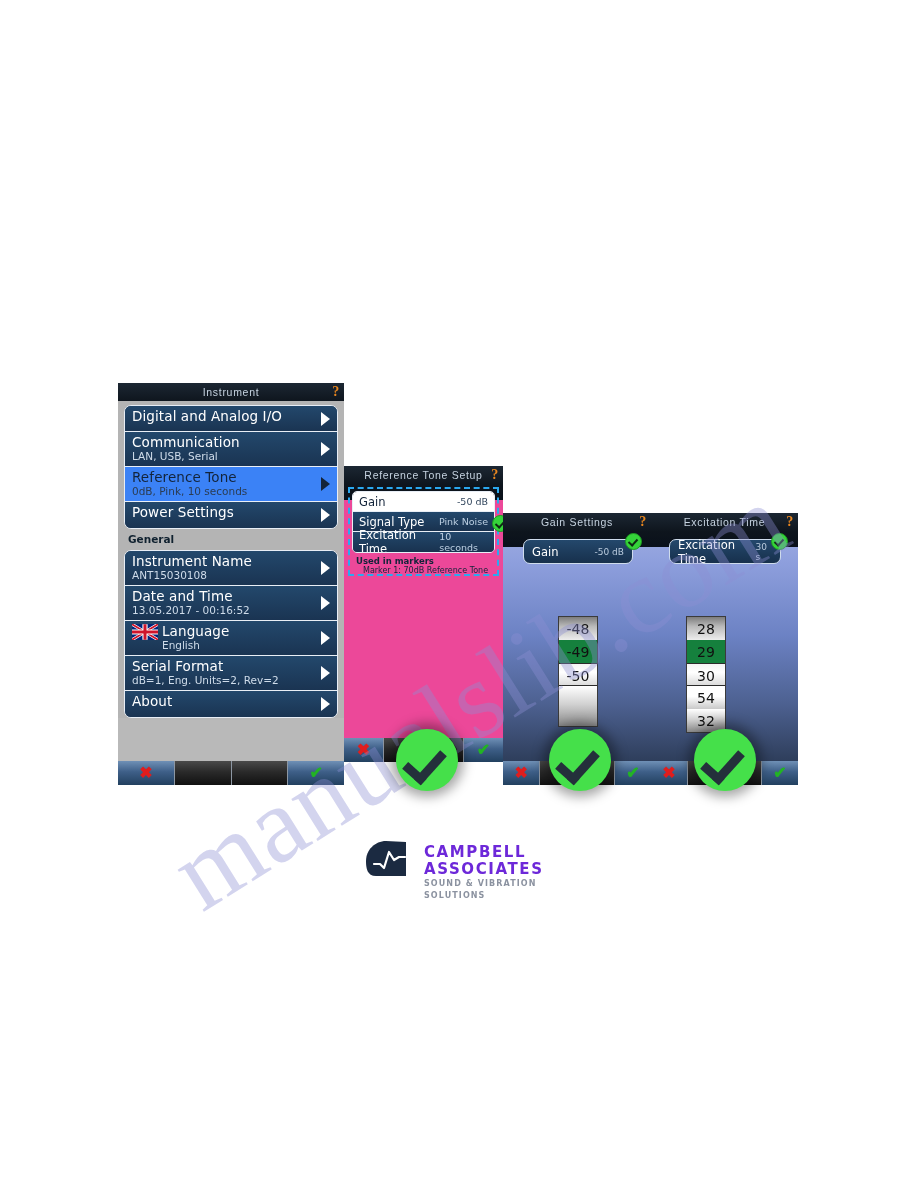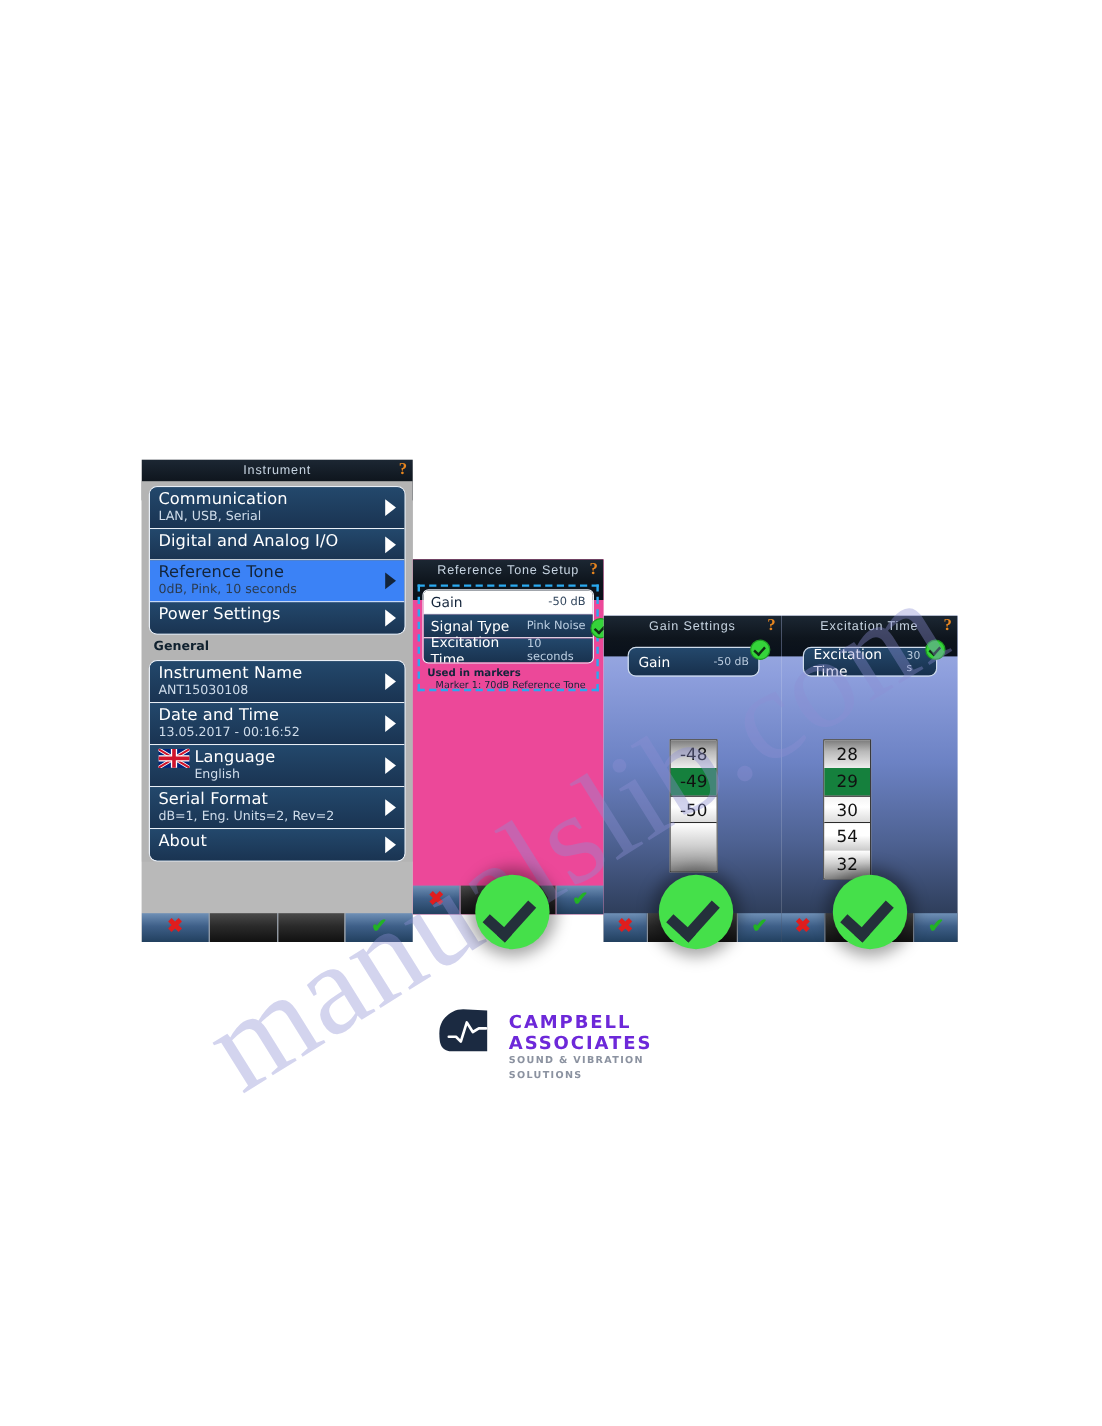--- a/index.html
+++ b/index.html
@@ -410,28 +410,28 @@
 
   <div class="panel-titlebar">
     <span class="panel-title-text">Instrument</span>
     <span class="help-icon">?</span>
   </div>
 
   <div class="menu-wrap">
 
     <div class="menu-group">
 
+      <div class="menu-row">
+        <span class="m-title">Digital and Analog I/O</span>
+        <span class="arrow-right"></span>
+      </div>
+
       <div class="menu-row tall">
         <span class="m-title">Communication</span>
         <span class="m-sub">LAN, USB, Serial</span>
-        <span class="arrow-right"></span>
-      </div>
-
-      <div class="menu-row">
-        <span class="m-title">Digital and Analog I/O</span>
         <span class="arrow-right"></span>
       </div>
 
       <div class="menu-row tall highlight">
         <span class="m-title">Reference Tone</span>
         <span class="m-sub">0dB, Pink, 10 seconds</span>
         <span class="arrow-right"></span>
       </div>
 
       <div class="menu-row">

